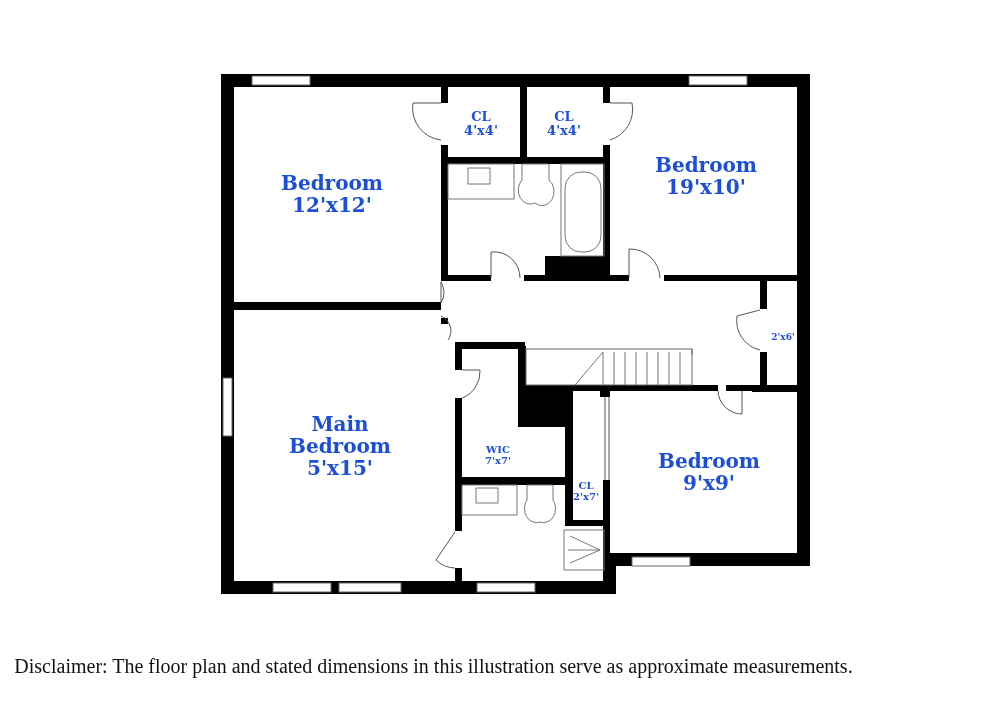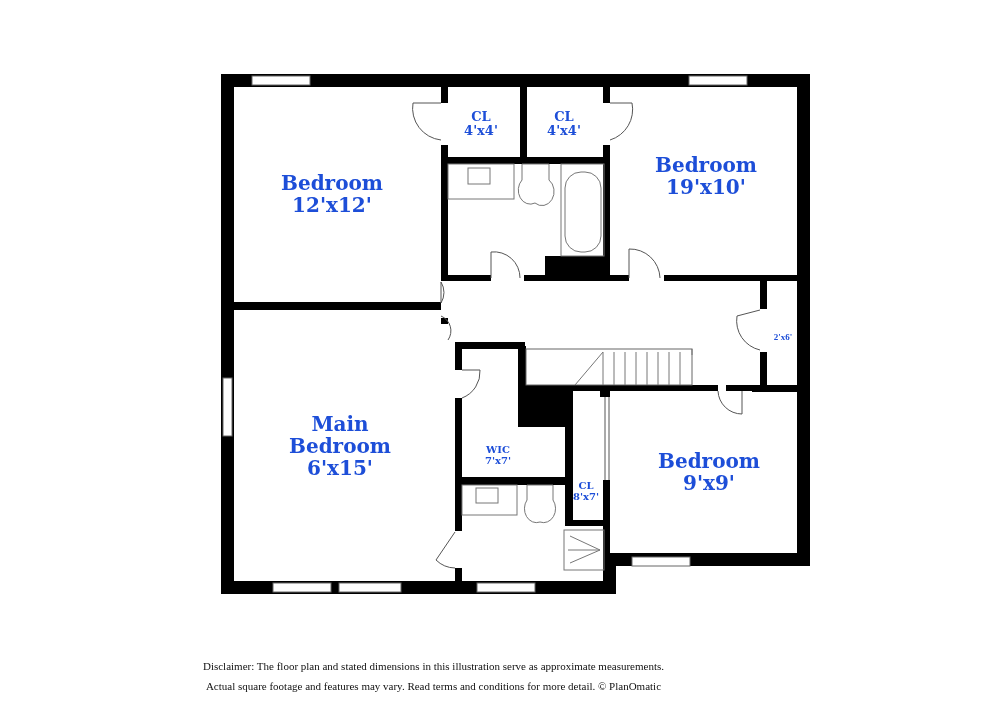--- a/index.html
+++ b/index.html
@@ -5,21 +5,21 @@
   html,body{margin:0;padding:0;background:#fff;}
   body{width:1000px;height:727px;position:relative;overflow:hidden;font-family:"DejaVu Serif",serif;}
   .plan{position:absolute;left:0;top:0;width:1000px;height:727px;}
   .label{position:absolute;text-align:center;font-family:"DejaVu Serif",serif;font-weight:bold;color:#1d4ed8;line-height:1.1;transform:translate(-50%,-50%);white-space:nowrap;}
   .label .name{display:block;}
   .label .dim{display:block;text-align:center;}
   .big{font-size:20px;}
   .mid{font-size:13px;}
   .small{font-size:10px;margin-top:35px;}
   .tiny{font-size:9px;}
-  .disclaimer{position:absolute;left:0;width:867px;top:656px;text-align:center;font-family:"Liberation Serif",serif;font-size:11px;color:#111;line-height:20px;}
+  .disclaimer{position:absolute;left:0;width:867px;top:656px;text-align:center;font-family:"Liberation Serif",serif;font-size:20px;color:#111;line-height:20px;}
 </style>
 </head>
 <body>
 
 <svg class="plan" width="1000" height="727" viewBox="0 0 1000 727" xmlns="http://www.w3.org/2000/svg">
   <g fill="#000">
 
     <rect x="221" y="74" width="589" height="13"></rect>
     <rect x="221" y="74" width="13" height="520"></rect>
     <rect x="797" y="74" width="13" height="492"></rect>
@@ -132,41 +132,40 @@
 <div class="label mid" style="left:564px;top:124px;">
   <span class="name">CL</span>
   <span class="dim">4'x4'</span>
 </div>
 
 <div class="label big" style="left:706px;top:176px;">
   <span class="name">Bedroom</span>
   <span class="dim">19'x10'</span>
 </div>
 
-<div class="label tiny" style="left:783px;top:338px;font-family:Liberation Serif, serif;">
+<div class="label tiny" style="left:783px;top:338px;">
   <span class="dim">2'x6'</span>
 </div>
 
 <div class="label big" style="left:340px;top:446px;">
   <span class="name">Main</span>
   <span class="name">Bedroom</span>
-  <span class="dim">6'x15'</span>
+  <span class="dim">5'x15'</span>
 </div>
 
 <div class="label small" style="left:498px;top:420px;">
   <span class="name">WIC</span>
   <span class="dim">7'x7'</span>
 </div>
 
 <div class="label small" style="left:586px;top:456px;">
   <span class="name">CL</span>
-  <span class="dim">8'x7'</span>
+  <span class="dim">2'x7'</span>
 </div>
 
 <div class="label big" style="left:709px;top:472px;">
   <span class="name">Bedroom</span>
   <span class="dim">9'x9'</span>
 </div>
 
 <div class="disclaimer">
   <div>Disclaimer: The floor plan and stated dimensions in this illustration serve as approximate measurements.</div>
-  <div>Actual square footage and features may vary. Read terms and conditions for more detail. © PlanOmatic</div>
 </div>
 
 </body></html>

